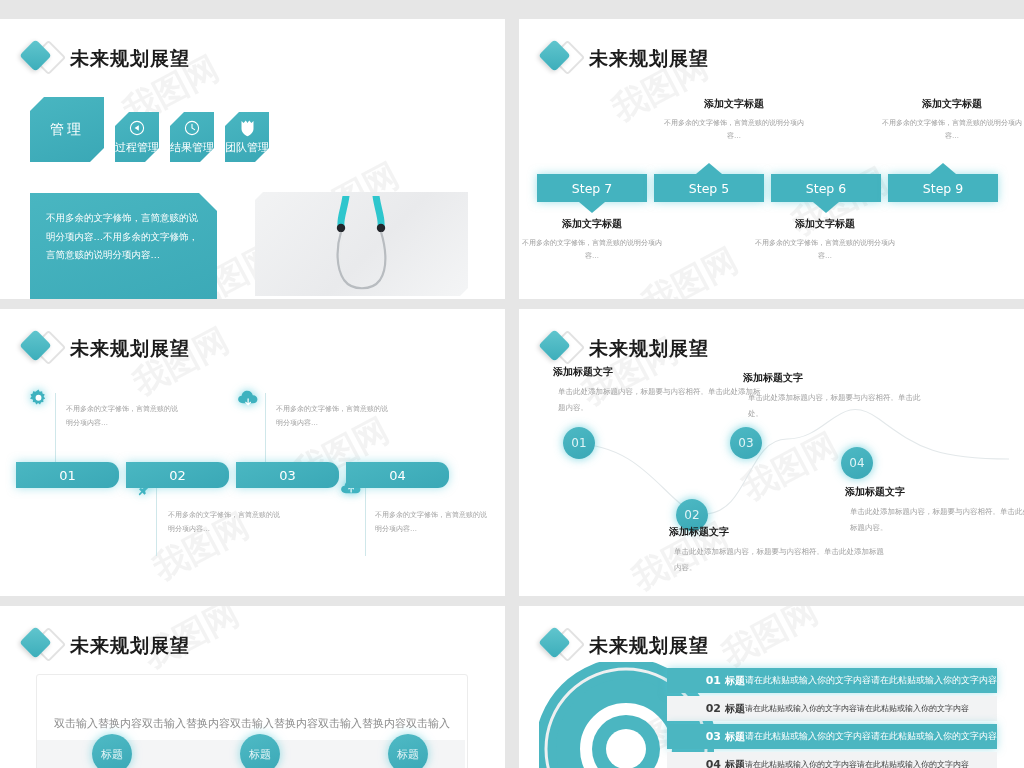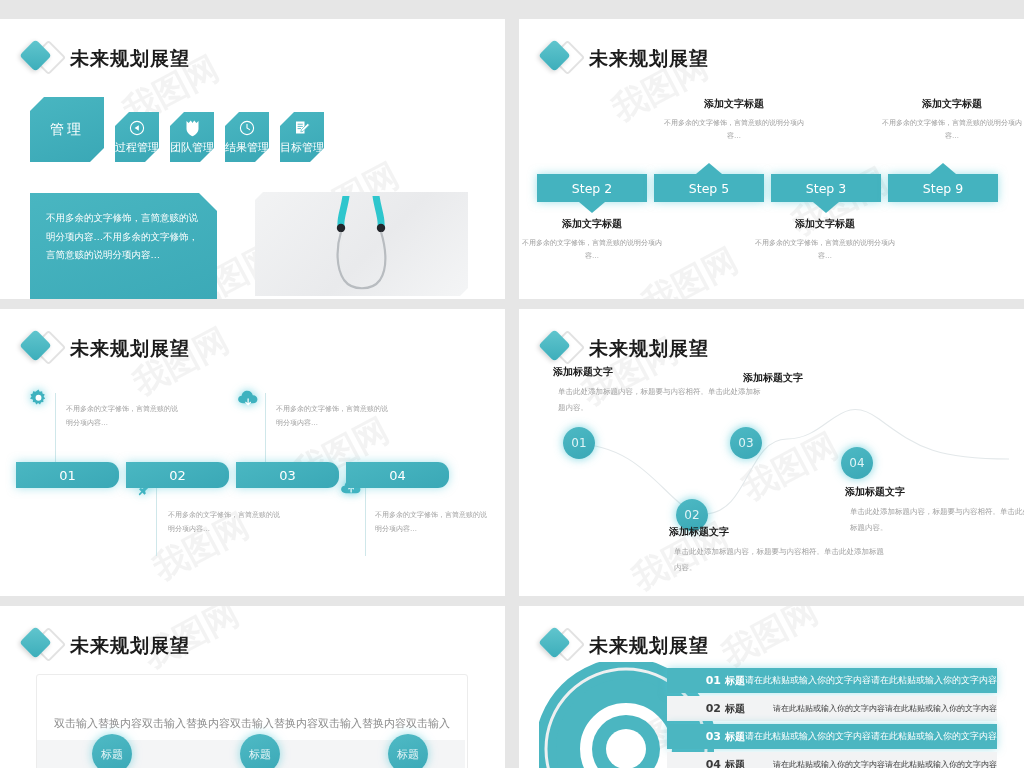--- a/index.html
+++ b/index.html
@@ -142,21 +142,21 @@
   }
 
   
   .donut{position:absolute;left:20px;top:56px;}
   .s6-list{position:absolute;left:148px;top:62px;width:330px;}
   .s6-row{height:25px;display:flex;align-items:center;margin-bottom:3px;}
   .s6-row.on{background:#4bb6c1;color:#fff;box-shadow:0 0 9px rgba(80,200,215,.5);}
   .s6-row.off{background:#f2f3f4;color:#3a3a3a;}
   .s6-num{font-size:11px;font-weight:bold;width:54px;text-align:right;padding-right:4px;}
   .s6-lbl{font-size:10px;font-weight:bold;}
-  .s6-txt{font-size:8px;flex:1;text-align:right;}
+  .s6-txt{font-size:8px;flex:1;text-align:left;}
   .s6-row.on .s6-txt{font-size:9px;}
 </style>
 </head>
 <body>
 
 <div class="grid">
 
   <div class="slide r1">
     <div class="wm">
       <span style="left:120px;top:48px;">我图网</span>
@@ -179,44 +179,34 @@
         <div class="mgmt-ico">
           <svg width="16" height="16" viewBox="0 0 16 16">
               <circle cx="8" cy="8" r="6.6" fill="none" stroke="#fff" stroke-width="1.1"></circle>
               <path d="M9.8 5.2 L5.6 8 L9.8 10.8 Z" fill="#fff"></path>
             </svg>
         </div>
         <div class="lbl">过程管理</div>
       </div>
       <div class="mgmt-box ic">
         <div class="mgmt-ico">
-          <svg width="15" height="17" viewBox="0 0 15 17">
-              <path d="M1.5 1 L3.6 3 L5.8 0.6 L7.5 3 L9.2 0.6 L11.4 3 L13.5 1 L13.5 8.5 C13.5 12.4 10.6 15 7.5 16.3 C4.4 15 1.5 12.4 1.5 8.5 Z" fill="#fff"></path>
-            </svg>
-        </div>
-        <div class="lbl">团队管理</div>
-      </div>
-      <div class="mgmt-box ic">
-        <div class="mgmt-ico">
           <svg width="16" height="16" viewBox="0 0 16 16">
               <circle cx="8" cy="8" r="6.6" fill="none" stroke="#fff" stroke-width="1.1"></circle>
               <path d="M8 4.2 V8 L10.6 9.6" fill="none" stroke="#fff" stroke-width="1.1" stroke-linecap="round"></path>
             </svg>
         </div>
         <div class="lbl">结果管理</div>
       </div>
       <div class="mgmt-box ic">
         <div class="mgmt-ico">
-          <svg width="17" height="17" viewBox="0 0 17 17">
-              <path d="M2 1.4 L10.5 1.4 L10.5 13.6 L2 13.6 Z" fill="#fff"></path>
-              <path d="M3.6 4.2 H8.8 M3.6 6.4 H8.8 M3.6 8.6 H7" stroke="#49b6c1" stroke-width="0.9"></path>
-              <path d="M13.8 3.4 L15.4 5 L9.1 11.3 L6.8 11.9 L7.4 9.6 Z" fill="#fff" stroke="#49b6c1" stroke-width="0.7"></path>
+          <svg width="15" height="17" viewBox="0 0 15 17">
+              <path d="M1.5 1 L3.6 3 L5.8 0.6 L7.5 3 L9.2 0.6 L11.4 3 L13.5 1 L13.5 8.5 C13.5 12.4 10.6 15 7.5 16.3 C4.4 15 1.5 12.4 1.5 8.5 Z" fill="#fff"></path>
             </svg>
         </div>
-        <div class="lbl">目标管理</div>
+        <div class="lbl">团队管理</div>
       </div>
     </div>
 
     <div class="s1-text">不用多余的文字修饰，言简意赅的说明分项内容…不用多余的文字修饰，言简意赅的说明分项内容…</div>
 
     <div class="s1-img">
       <svg class="steth" width="92" height="100" viewBox="0 0 92 100">
         <path d="M30 0 C28 14 24 22 25 30" stroke="#2ec6cd" stroke-width="7" fill="none" stroke-linecap="round"></path>
         <path d="M60 0 C62 14 66 22 65 30" stroke="#2ec6cd" stroke-width="7" fill="none" stroke-linecap="round"></path>
         <circle cx="25" cy="32" r="4.2" fill="#23262b"></circle>
@@ -245,29 +235,29 @@
       <div class="t">添加文字标题</div>
       <div class="d">不用多余的文字修饰，言简意赅的说明分项内容…</div>
     </div>
     <div class="stp-cap" style="left:358px;top:78px;">
       <div class="t">添加文字标题</div>
       <div class="d">不用多余的文字修饰，言简意赅的说明分项内容…</div>
     </div>
 
     <div class="step-row">
       <div class="step dn">
-          <span>Step 2</span>
+          <span>Step 7</span>
           <i class="nub"></i>
         </div>
       <div class="step up">
           <span>Step 5</span>
           <i class="nub"></i>
         </div>
       <div class="step dn">
-          <span>Step 3</span>
+          <span>Step 6</span>
           <i class="nub"></i>
         </div>
       <div class="step up">
           <span>Step 9</span>
           <i class="nub"></i>
         </div>
     </div>
 
     <div class="stp-cap" style="left:-2px;top:198px;">
       <div class="t">添加文字标题</div>
@@ -374,20 +364,21 @@
     <div class="circ" style="left:157px;top:190px;">
         <span>02</span>
       </div>
     <div class="s4-blk" style="left:150px;top:216px;width:220px;">
       <div class="t">添加标题文字</div>
       <div class="d">单击此处添加标题内容，标题要与内容相符。单击此处添加标题内容。</div>
     </div>
 
     <div class="s4-blk" style="left:224px;top:62px;width:180px;">
       <div class="t">添加标题文字</div>
+      <div class="d">单击此处添加标题内容，标题要与内容相符。单击此处。</div>
     </div>
     <div class="circ" style="left:211px;top:118px;">
         <span>03</span>
       </div>
 
     <div class="circ" style="left:322px;top:138px;">
         <span>04</span>
       </div>
     <div class="s4-blk" style="left:326px;top:176px;width:205px;">
       <div class="t">添加标题文字</div>

